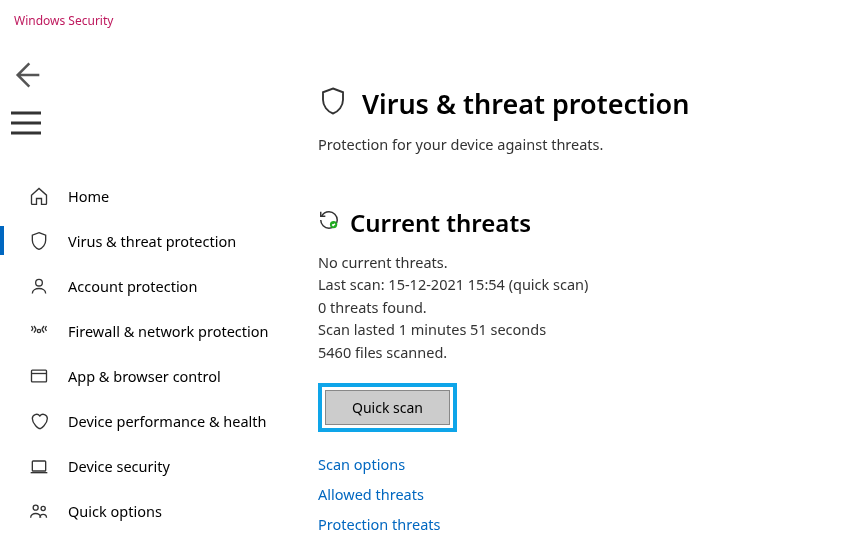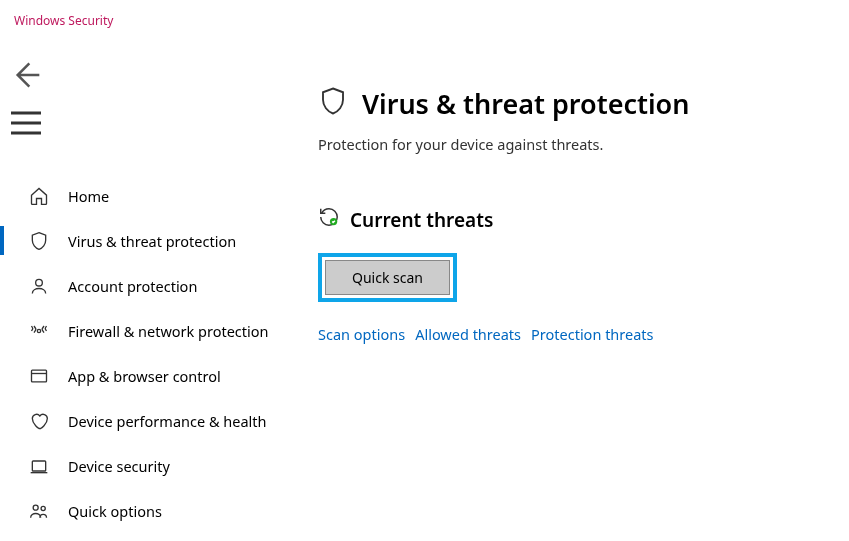--- a/index.html
+++ b/index.html
@@ -86,21 +86,21 @@
     .section {
       margin-top: 52px;
     }
     .section-header {
       display: flex;
       align-items: center;
       gap: 10px;
     }
     .section-header svg { width: 22px; height: 22px; }
     .section-title {
-      font-size: 19px;
+      font-size: 24px;
       font-weight: 600;
     }
     .status-block {
       margin-top: 12px;
       font-size: 14.5px;
       color: #333;
       line-height: 1.55;
     }
     .quick-scan-wrap {
       margin-top: 20px;
@@ -112,21 +112,21 @@
       background: #ccc;
       border: 1px solid #888;
       padding: 7px 26px;
       font-size: 14px;
       font-family: inherit;
       cursor: pointer;
     }
     .links {
       margin-top: 22px;
       display: flex;
-      flex-direction: row;
+      flex-direction: column;
       gap: 10px;
     }
     .link {
       color: #0067c0;
       font-size: 14.5px;
       cursor: pointer;
     }
   </style>
 </head>
 <body>
@@ -236,20 +236,27 @@
         <span>
           <svg viewBox="0 0 24 24" fill="none" stroke="#333" stroke-width="1.6">
             <path d="M3 12a9 9 0 109-9 9 9 0 00-8 5"></path>
               <path d="M3 3v5h5"></path>
             <circle cx="17" cy="17" r="4" fill="#2a2" stroke="none"></circle>
             <path d="M15.5 17l1 1 2-2" stroke="#fff" stroke-width="1.5"></path>
           </svg>
         </span>
         <h2 class="section-title">Current threats</h2>
       </div>
+      <div class="status-block">
+        <div>No current threats.</div>
+        <div>Last scan: 15-12-2021 15:54 (quick scan)</div>
+        <div>0 threats found.</div>
+        <div>Scan lasted 1 minutes 51 seconds</div>
+        <div>5460 files scanned.</div>
+      </div>
 
       <div class="quick-scan-wrap">
         <button class="quick-scan-btn">Quick scan</button>
       </div>
 
       <div class="links">
         <span class="link">Scan options</span>
         <span class="link">Allowed threats</span>
         <span class="link">Protection threats</span>
       </div>

